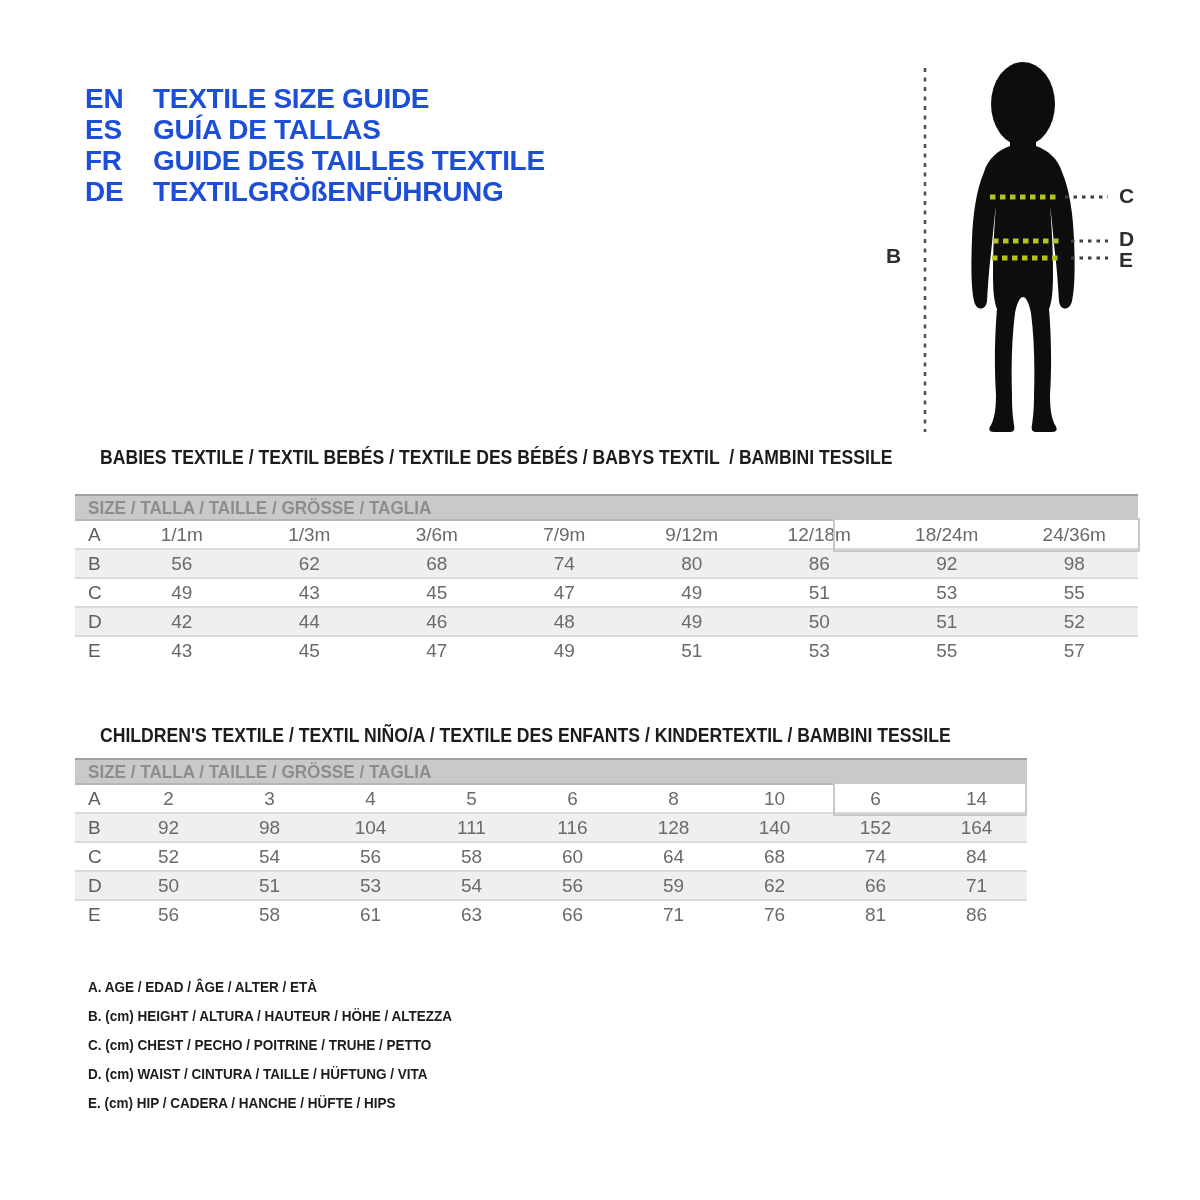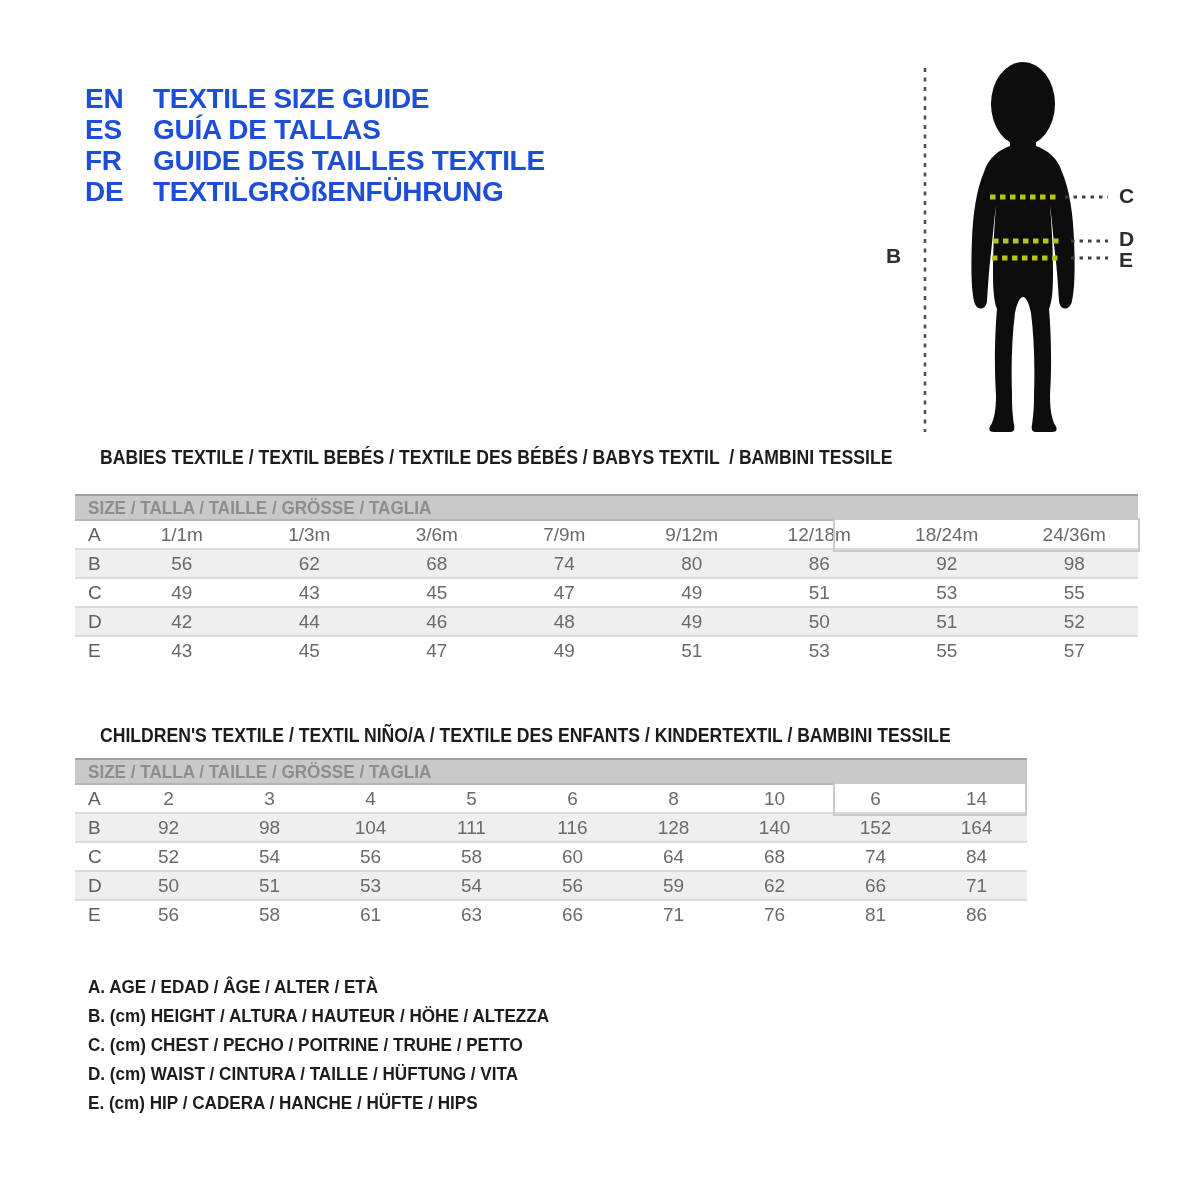--- a/index.html
+++ b/index.html
@@ -34,21 +34,21 @@
   .size-table th{width:30px;text-align:left;padding-left:13px;color:#5d5d5d;}
   .size-table td{text-align:center;color:#6a6a6a;}
   .size-table tbody tr{border-top:2px solid #dadada;}
   .size-table tbody tr:first-child{border-top:none;}
   .size-table tbody tr:nth-child(even){background:#efefef;}
   
   .overlay-patch{position:absolute;background:#ffffff;}
   .overlay-box{position:absolute;border:2px solid #c9c9c9;background:transparent;box-sizing:border-box;}
   
   .legend{position:absolute;left:88px;top:972px;}
-  .legend-line{line-height:29px;font-size:19px;font-weight:bold;color:#1c1c1c;}
+  .legend-line{line-height:29px;font-size:15px;font-weight:bold;color:#1c1c1c;}
 </style>
 </head>
 <body>
 
 <div class="canvas">
 
   <div class="lang-block">
     <div class="lang-row">
       <span class="lang-code">EN</span>
       <span class="lang-title">TEXTILE SIZE GUIDE</span>

